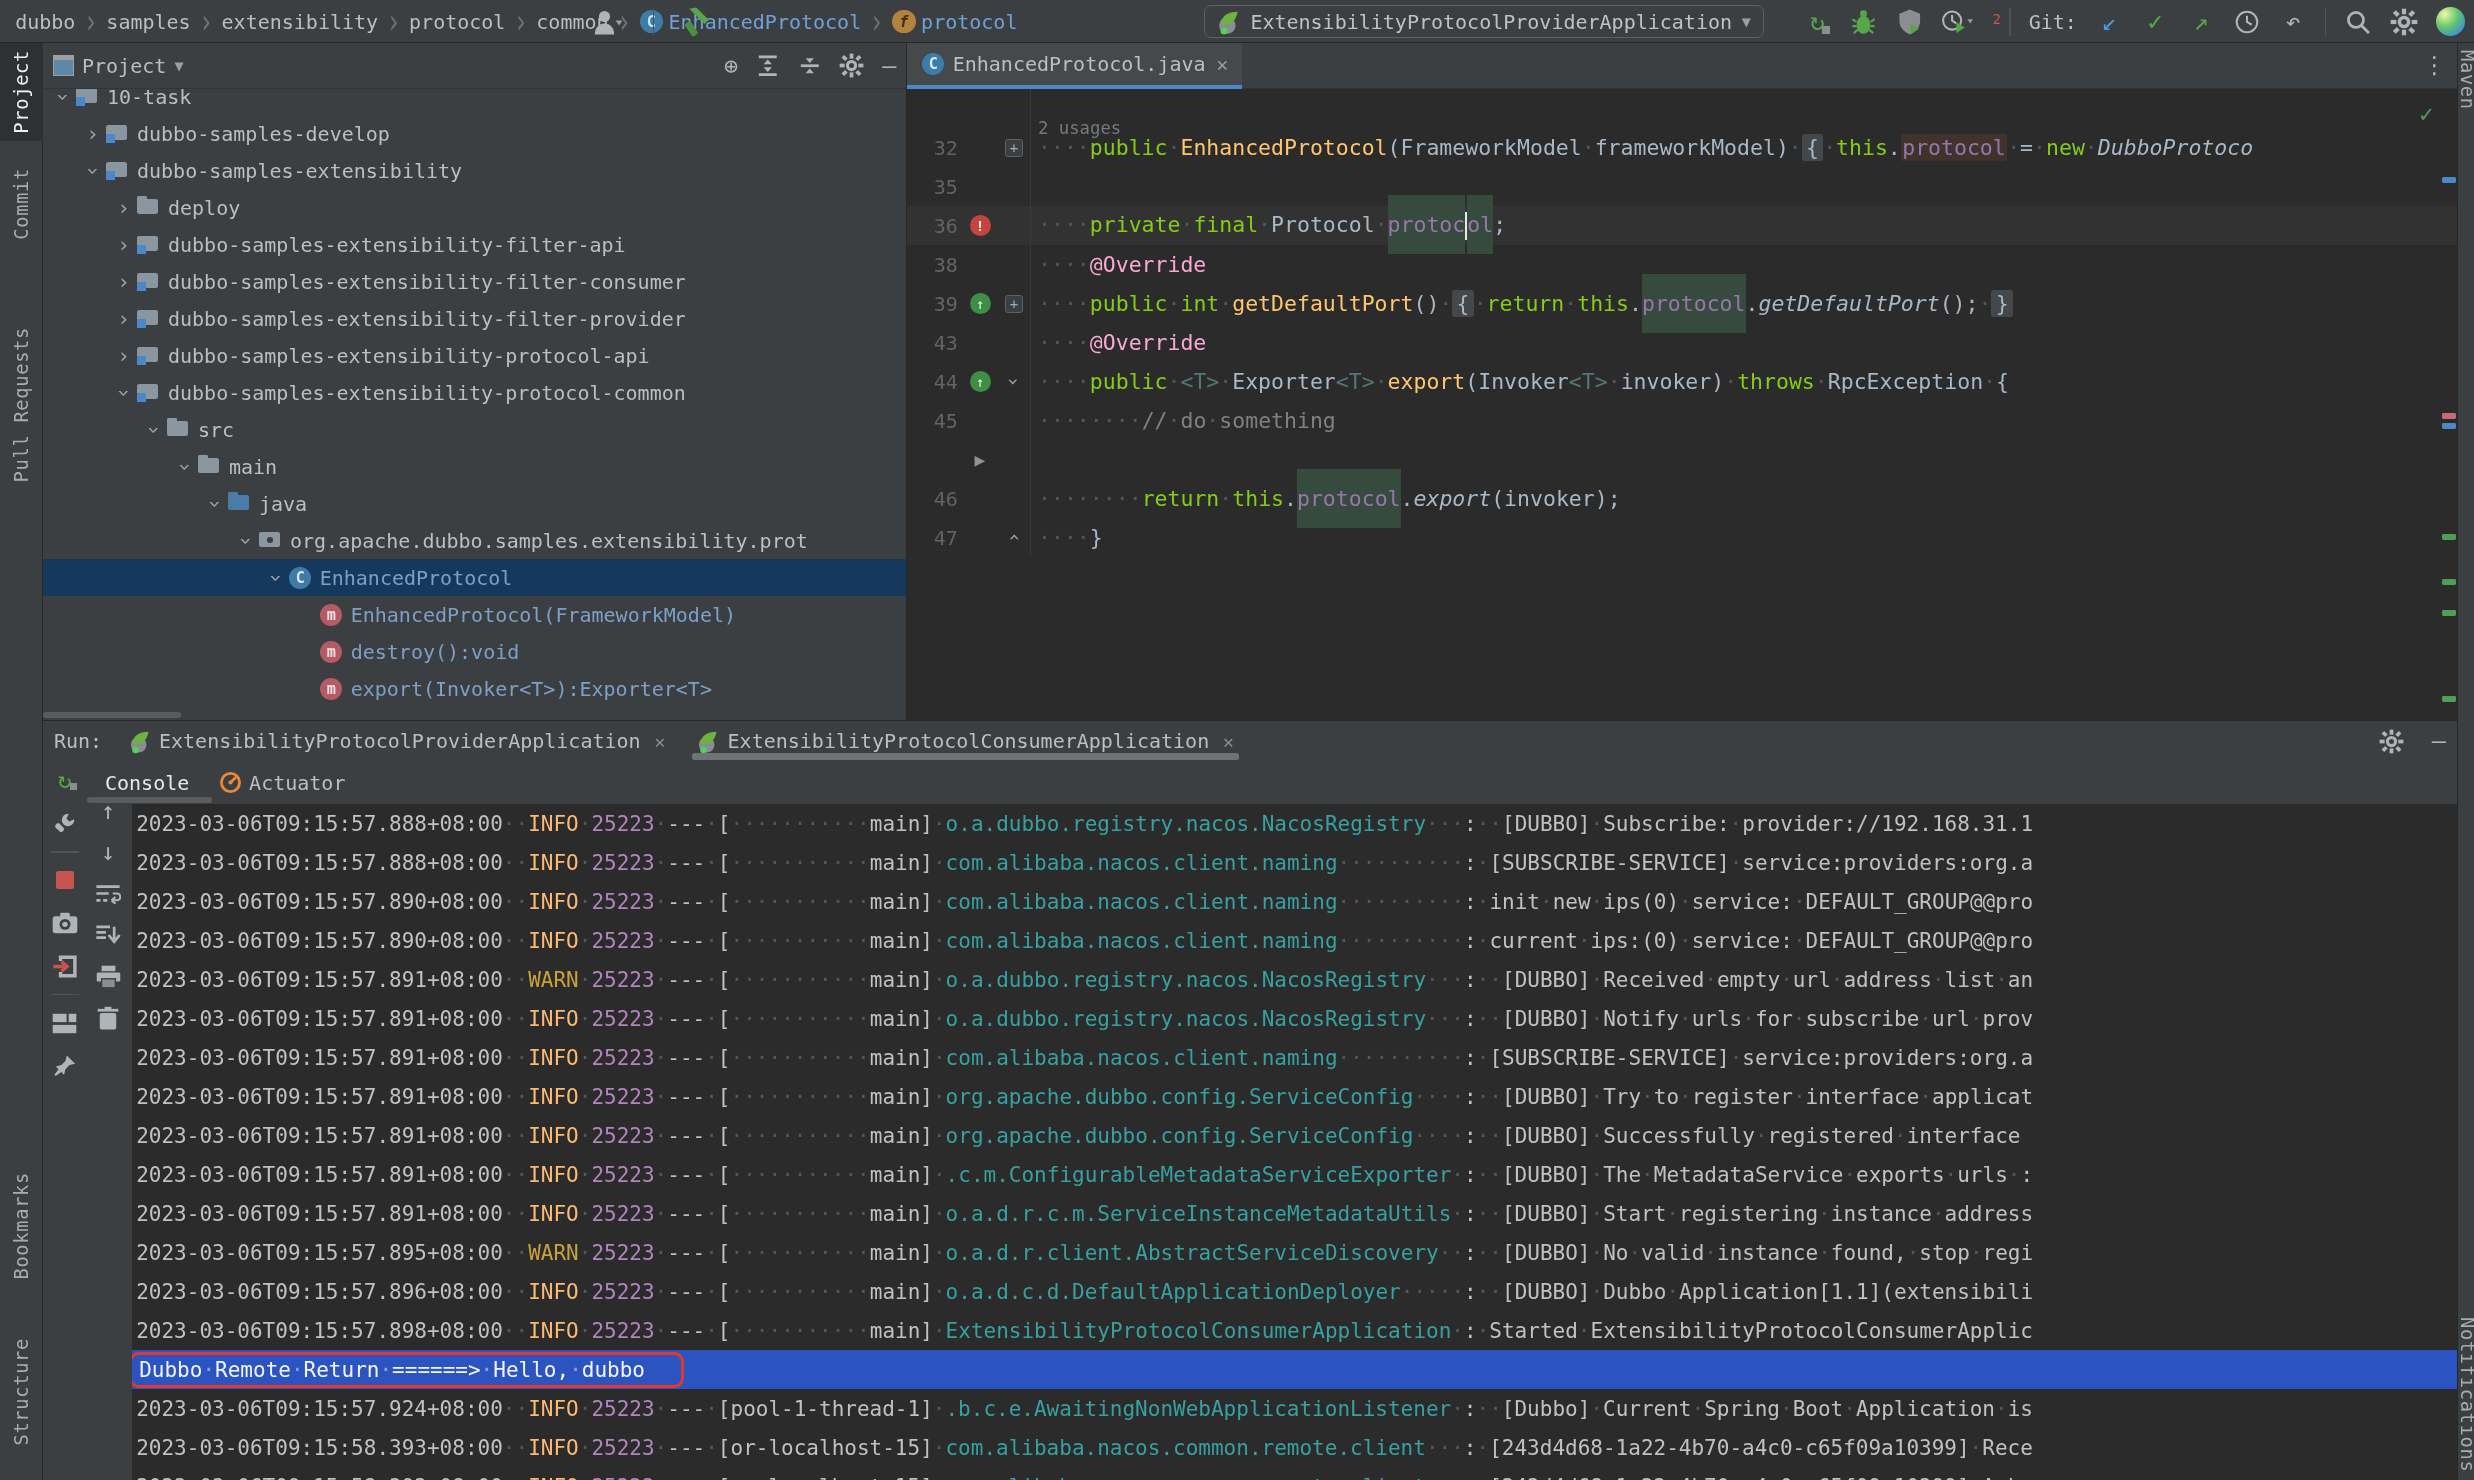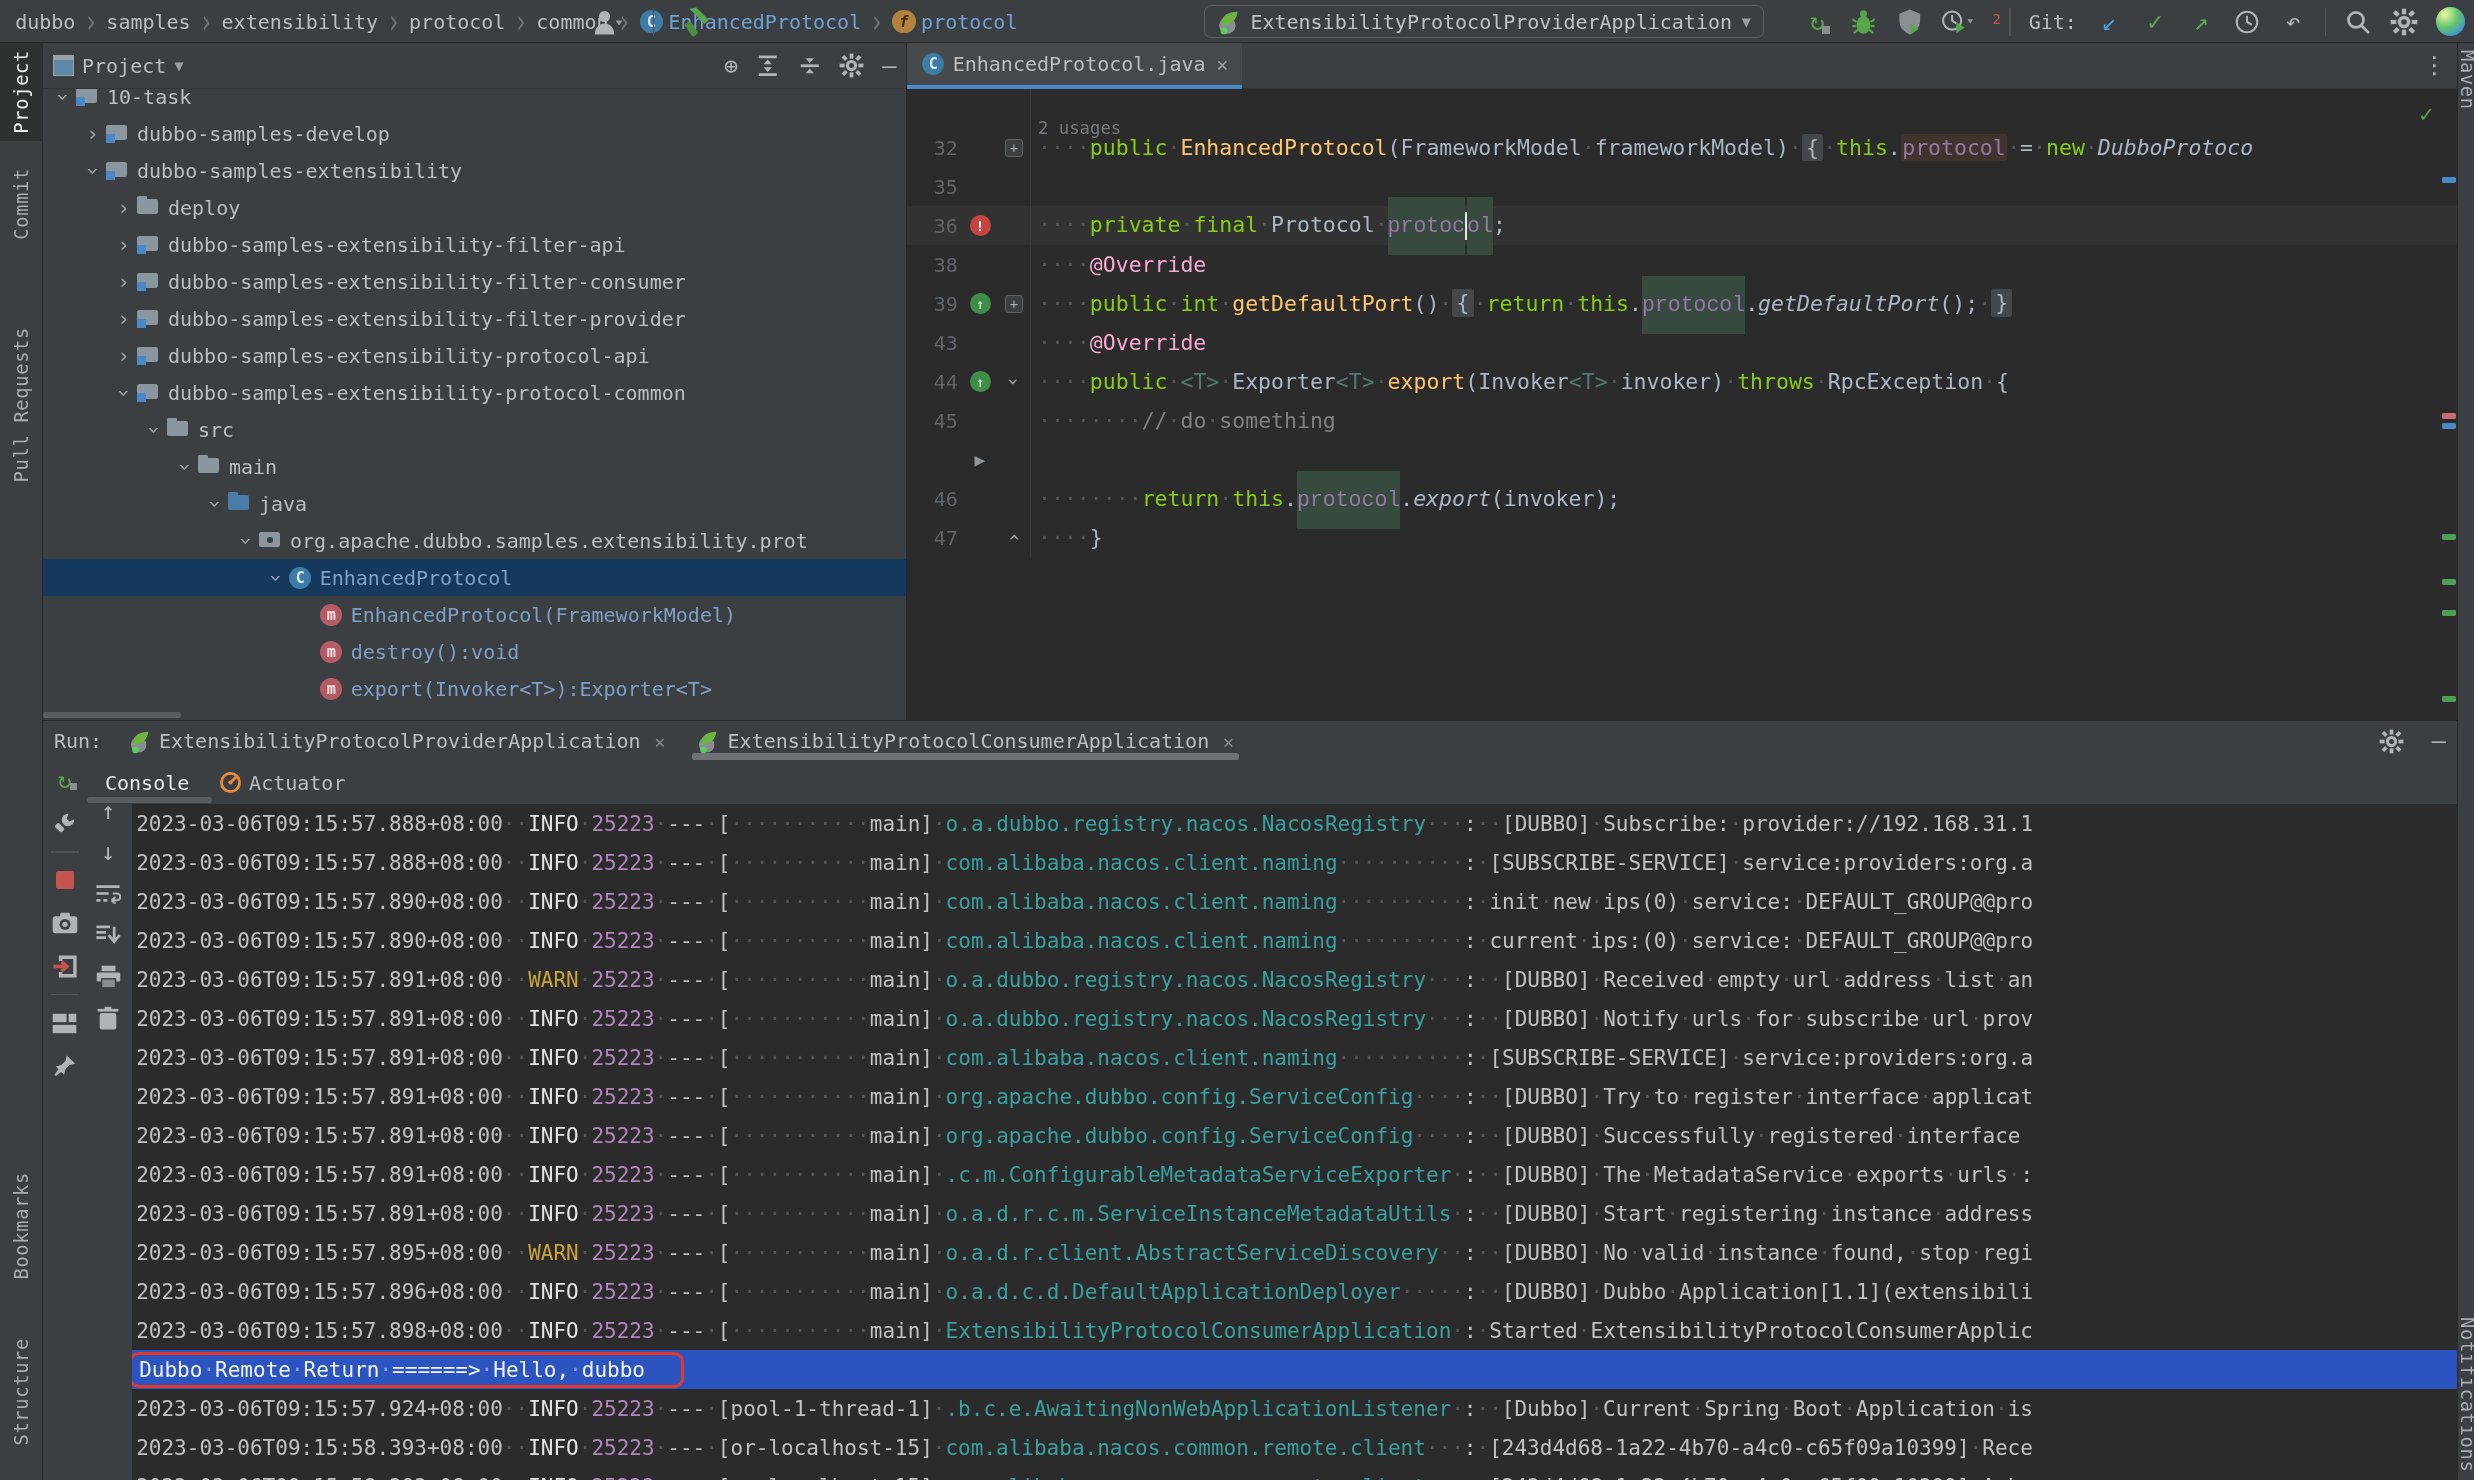--- a/index.html
+++ b/index.html
@@ -90,21 +90,21 @@
   .e-line{height:39px;display:flex;align-items:center;white-space:pre;}
   .e-line.cur{background:#323232;}
   .g-num{flex:0 0 55px;text-align:right;color:#5F6468;font-size:20px;padding-right:4.2px;}
   .g-ic{flex:0 0 36px;display:flex;align-items:center;justify-content:center;}
   .g-fold{flex:0 0 33px;display:flex;align-items:center;justify-content:center;border-right:0.7px solid #37393B;height:100%;}
   .code{padding-left:7px;color:#A9B7C6;}
   .kw{color:#84cc16;}.df{color:#A9B7C6;}.dc{color:#FFC66D;}.an{color:#f9a8d4;}
   .cm{color:#808080;}.tp{color:#507874;}
   .it{color:#A9B7C6;font-style:italic;}
   .fw{color:#9876AA;background:#40332B;border-radius:2.1px;padding:1.4px 1.4px;}
-  .fg{color:#9876AA;background:#364B3D;padding:17px 0;font-family:Liberation Mono, monospace;}
+  .fg{color:#9876AA;background:#364B3D;padding:17px 0;}
   .bx{background:#45484A;border-radius:2.8px;padding:1.4px 4.2px;}
   .inlay{color:#747A80;font-size:17.3px;padding-left:129px;}
   .fold-box{width:18px;height:18px;border:1.4px solid #5E6264;border-radius:2.8px;color:#A6ABB0;
             font-size:14px;display:flex;align-items:center;justify-content:center;background:#3C3F41;}
   .fold-chev{color:#9DA2A6;font-size:19.4px;}
   .gi-error{width:21px;height:21px;border-radius:50%;background:#C7443E;color:#fff;font-size:14px;font-weight:bold;
             display:flex;align-items:center;justify-content:center;}
   .gi-override{width:21px;height:21px;border-radius:50%;background:#3E8E46;color:#EAF5EB;font-size:14px;
             display:flex;align-items:center;justify-content:center;}
   .gi-triangle{color:#8E9397;font-size:18px;}
@@ -128,21 +128,21 @@
   .rsep{width:28px;height:1.4px;background:#505356;}
   .rviews{position:absolute;left:62px;top:40px;height:43px;display:flex;align-items:center;gap:30.5px;font-size:20px;}
   .rview{display:flex;align-items:center;gap:8.3px;color:#BCBEC0;}
   .rview.sel{color:#E6E8EA;}
   .chthumb{position:absolute;left:44px;top:76px;width:125px;height:5.5px;background:#5A5D5F;border-radius:2.8px;}
   .rconsole{position:absolute;left:89px;top:83px;right:0;bottom:0;background:#2B2B2B;overflow:hidden;
             font-size:21px;}
   .c-line{height:39px;display:flex;align-items:center;white-space:pre;padding-left:4.2px;}
   .c-line.hl{background:#2C54C0;color:#F2F4F8;}
   .c-line.hl .dot{color:rgba(255,255,255,.45);}
-  .ts{color:#BFC1C3;}.lv-INFO{color:#e5e5e5;}.lv-WARN{color:#C9A23E;text-align:right;}
+  .ts{color:#BFC1C3;}.lv-INFO{color:#fdba74;}.lv-WARN{color:#C9A23E;text-align:right;}
   .pid{color:#B285BE;}.thr{color:#BFC1C3;}.lg{color:#38A0A0;}.msg{color:#BFC1C3;}
   .redbox{border:3.5px solid #E3382F;border-radius:9.7px;padding:0 36px 0 7px;margin-left:-7px;
           display:inline-flex;align-items:center;height:36px;}
 </style>
 </head>
 <body>
 
 <div class="ide">
 
   <div class="topbar">

